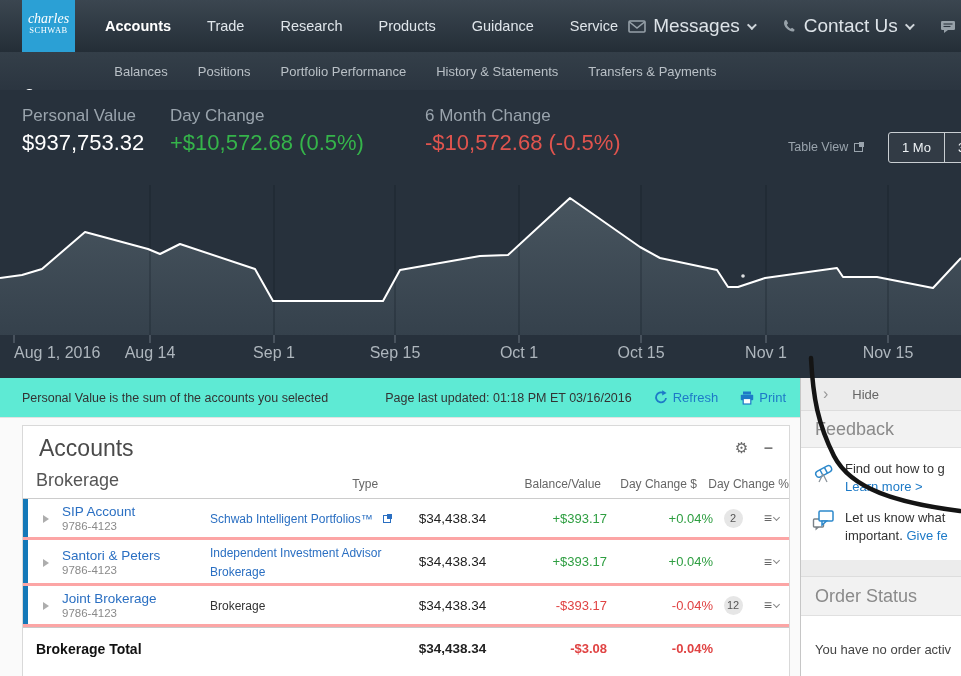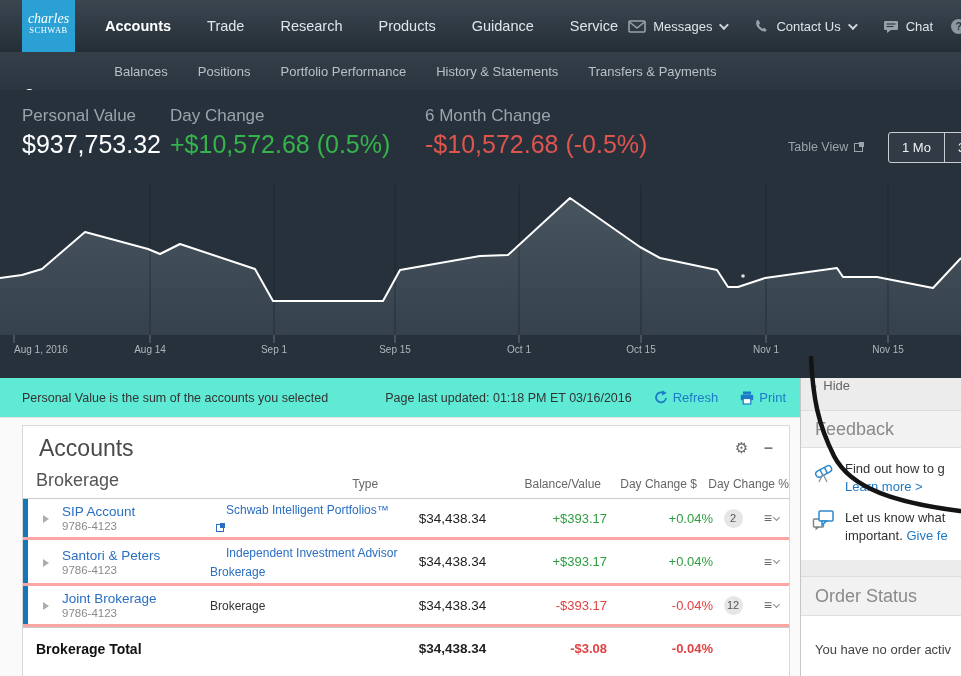--- a/index.html
+++ b/index.html
@@ -10,48 +10,48 @@
   .topnav { position:absolute; left:0; top:0; width:961px; height:52px;
     background:linear-gradient(#3b4650,#242e37); display:flex; align-items:center; }
   .logo { position:absolute; left:22px; top:0; width:53px; height:52px; background:#2ba0d5;
     color:#fff; text-align:center; padding-top:12px; }
   .logo .l1 { font-family:"Liberation Serif",serif; font-style:italic; font-size:14px; line-height:13px; display:block;}
   .logo .l2 { font-family:"Liberation Serif",serif; font-size:8.5px; letter-spacing:.5px; display:block; }
   .topnav-items { display:flex; align-items:center; gap:36px; margin-left:105px; }
   .topnav-item { color:#dfe5ea; font-size:14.5px; cursor:pointer; white-space:nowrap; }
   .topnav-item.active { color:#fff; font-weight:bold; }
   .topnav-utils { display:flex; align-items:center; gap:8px; margin-left:auto; margin-right:6px; }
-  .util { display:flex; align-items:center; gap:7px; color:#dde3e8; font-size:13px; cursor:pointer; padding:0 10px; white-space:nowrap;}
+  .util { display:flex; align-items:center; gap:7px; color:#dde3e8; font-size:19px; cursor:pointer; padding:0 10px; white-space:nowrap;}
   .chev { width:7px; height:7px; border-right:2px solid #cfd5da; border-bottom:2px solid #cfd5da;
     transform:rotate(45deg) translateY(-2px); display:inline-block; }
   .icon-svg { display:inline-block; vertical-align:middle; }
 
   
   .subnav { position:absolute; left:0; top:52px; width:961px; height:38px;
     background:linear-gradient(#343f49,#2b3540); display:flex; align-items:center; gap:30px; padding-left:25px; }
   .subnav-item { color:#b9c0c6; font-size:13px; cursor:pointer; white-space:nowrap; }
   .subnav-item.active { color:#fff; font-weight:bold;margin-top:45px; }
 
   
   .hero { position:absolute; left:0; top:90px; width:961px; height:288px; background:#27313c; }
   .stat { position:absolute; top:16px; }
   .stat .lbl { font-size:17px; color:#9aa4ad; display:block; margin-bottom:4px;}
-  .stat .val { font-size:25px; color:#fff; display:block; }
+  .stat .val { font-size:22px; color:#fff; display:block; }
   .stat.pv { left:22px; }
   .stat.dc { left:170px; } .stat.dc .val { color:#35b44a;text-align:right; }
   .stat.m6 { left:425px; } .stat.m6 .val { color:#e0544e; }
   .table-view { position:absolute; top:50px; left:788px; color:#9aa4ad; font-size:12.5px;
     display:flex; align-items:center; gap:6px; cursor:pointer; }
   .ext { position:relative; width:9px; height:9px; border:1px solid currentColor; display:inline-block; }
   .ext::after { content:""; position:absolute; right:-2px; top:-2px; width:5px; height:5px; background:currentColor; }
   .range { position:absolute; top:42px; left:888px; height:31px; display:flex;
     border:1px solid #c9ced2; border-radius:3px; overflow:hidden; background:rgba(255,255,255,0.05); }
   .range .seg { color:#eef2f5; font-size:13px; line-height:29px; padding:0 13px; cursor:pointer; white-space:nowrap; }
   .range .seg + .seg { border-left:1px solid #c9ced2; }
-  .x-label { position:absolute; transform:translateX(-50%); color:#aeb6bd; font-size:10px; top:254px; white-space:nowrap; }
+  .x-label { position:absolute; transform:translateX(-50%); color:#aeb6bd; font-size:16px; top:254px; white-space:nowrap; }
   .x-label.first { transform:none; }
 
   
   .statusbar { position:absolute; left:0; top:378px; width:800px; height:40px; background:#5eead4;
     border-bottom:1px solid #e2e2e2; display:flex; align-items:center; padding:0 14px 0 22px; }
   .status-note { font-size:12.5px; color:#333; }
   .status-updated { font-size:12.5px; color:#333; margin-left:auto; }
   .status-link { color:#1d7ac7; font-size:13px; display:flex; align-items:center; gap:5px; margin-left:22px; cursor:pointer; }
 
   
@@ -67,36 +67,36 @@
   .cell-type { width:190px; } .cell-bal { width:105px; text-align:center; }
   .cell-chg { width:102px; text-align:right; } .cell-pct { width:106px; text-align:right; }
   .acc-row { position:relative; display:flex; align-items:center; min-height:41px; border-bottom:3px solid #fca5a5; padding-left:5px; }
   .acc-row.tall { min-height:46px; }
   .rowbar { position:absolute; left:0; top:0; bottom:0; width:5px; background:#1478b8; }
   .cell-exp { width:34px; padding-left:15px; }
   .tri { width:0; height:0; border-left:6px solid #adadad; border-top:4.5px solid transparent; border-bottom:4.5px solid transparent; display:inline-block; cursor:pointer;}
   .cell-name { width:148px; }
   .acct-link { color:#2a6fc2; font-size:13.5px; cursor:pointer; display:block; }
   .acct-num { color:#8a8a8a; font-size:11.5px; display:block; margin-top:1px; }
-  .type-link { color:#2a6fc2; font-size:12px; cursor:pointer; line-height:1.3;margin-left:16px; }
+  .type-link { color:#2a6fc2; font-size:12px; cursor:pointer; line-height:1.3; }
   .type-plain { color:#333; font-size:12px; }
   .bal { color:#222; font-size:13.5px; }
   .pos { color:#2e9e41; font-size:13px; } .neg { color:#e04343; font-size:13px; }
   .cell-badge { width:28px; margin-left:6px; text-align:center; }
   .badge { display:inline-block; width:19px; height:19px; border-radius:10px; background:#e6e6e6; color:#555;
     font-size:11px; line-height:19px; }
   .cell-menu { margin-left:auto; padding-right:10px; color:#666; font-size:14px; display:flex; align-items:center; gap:2px; cursor:pointer;}
   .mini-chev { width:5px; height:5px; border-right:1.5px solid #888; border-bottom:1.5px solid #888; transform:rotate(45deg); display:inline-block; margin-top:-2px;}
   .total-row { display:flex; align-items:center; min-height:42px; border-top:1px solid #c9c9c9; }
   .total-label { width:377px; padding-left:13px; font-size:14px; font-weight:bold; color:#111; }
   .total-row .bal, .total-row .pos, .total-row .neg { font-weight:bold; }
 
   
   .sidebar { position:absolute; left:800px; top:378px; width:161px; height:298px; background:#ececec; border-left:1px solid #c6c6c6; }
-  .hide-row { height:32px; display:flex; gap:6px; padding-left:11px; color:#666; font-size:13px; cursor:pointer;}
+  .hide-row { height:32px; display:flex; align-items:center; gap:24px; padding-left:22px; color:#666; font-size:13px; cursor:pointer;}
   .hide-chev { color:#999; font-size:16px; line-height:1; }
   .side-band { height:38px; background:#f2f2f2; border-top:1px solid #ddd; border-bottom:1px solid #e0e0e0;
     display:flex; align-items:center; padding-left:14px; color:#8a8a8a; font-size:18px; }
   .side-white { background:#ffffff; }
   .fb-content { height:112px; padding:12px 6px 0 10px; }
   .fb-item { display:flex; gap:8px; margin-bottom:14px; }
   .fb-text { font-size:13px; color:#333; line-height:1.35; white-space:nowrap; }
   .side-link { color:#1d7ac7; cursor:pointer; }
   .side-gap { height:16px; background:#ececec; }
   .order-band { height:40px; font-size:18px; }

